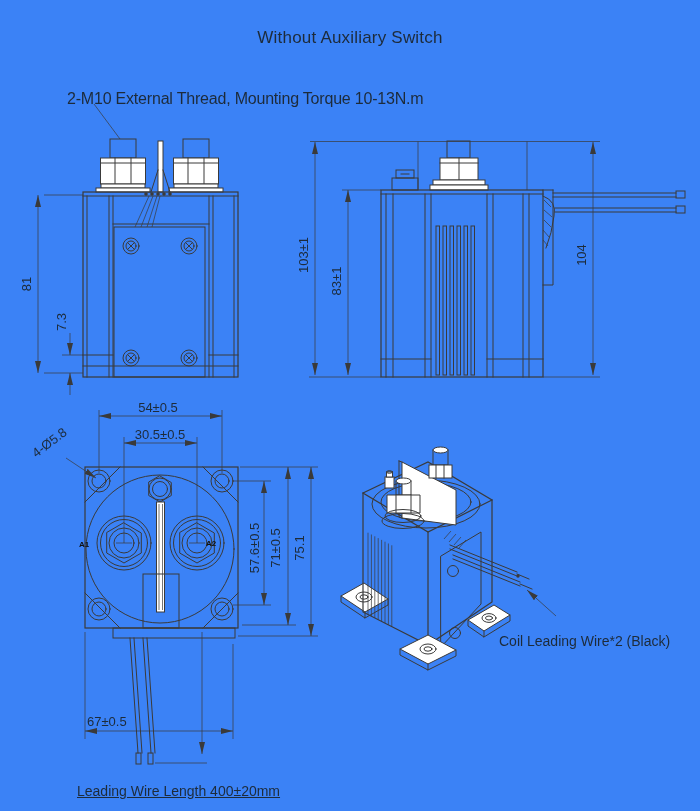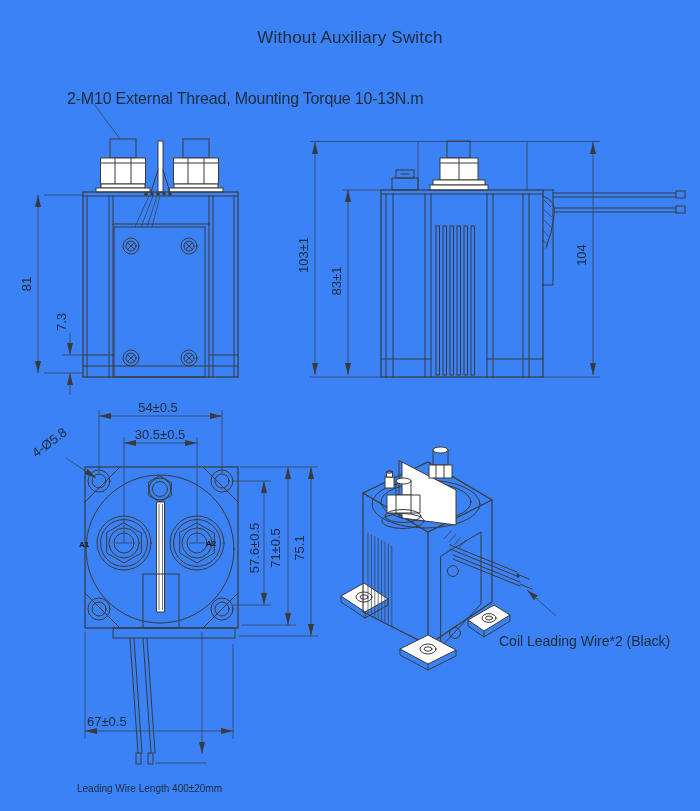--- a/index.html
+++ b/index.html
@@ -7,21 +7,21 @@
   .canvas {
     position:relative; width:700px; height:811px; background:#3b82f6;
     font-family:"Liberation Sans", sans-serif; color:var(--text); overflow:hidden;
   }
   .title {
     position:absolute; top:28px; left:0; right:0; text-align:center;
     font-size:17px; letter-spacing:.2px; color:var(--text);
   }
   .note { position:absolute; color:var(--text); white-space:nowrap; }
   .note-thread { left:67px; top:90px;  font-size:16px; letter-spacing:-.2px; }
-  .note-wire  { left:77px; top:783px; font-size:10px; }
+  .note-wire  { left:77px; top:783px; font-size:14px;text-decoration:underline; }
   .note-coil  { left:499px; top:633px; font-size:14px; }
   svg { position:absolute; left:0; top:0; }
   .ln { stroke:var(--line); fill:none; stroke-width:1; stroke-linecap:square; }
   .lh { stroke:var(--line); fill:none; stroke-width:1.2; stroke-linecap:square; }
   .lt { stroke:var(--line); fill:none; stroke-width:.7; stroke-linecap:butt; }
   .fw { stroke:var(--line); fill:#fff; stroke-width:1; }
   .dot { fill:var(--line); stroke:none; }
   text.dim { font-family:"Liberation Sans",sans-serif; font-size:13px; fill:var(--text); }
   text.dims { font-family:"Liberation Sans",sans-serif; font-size:8px; font-weight:bold; fill:#111; }
 </style>

